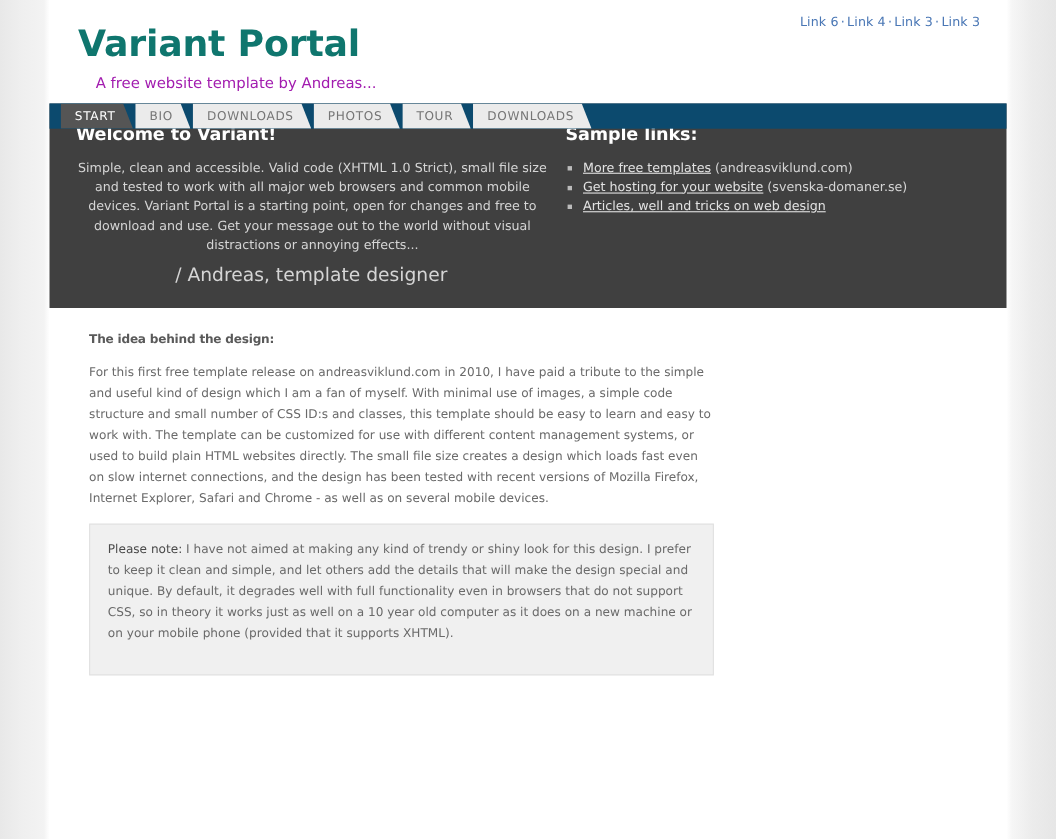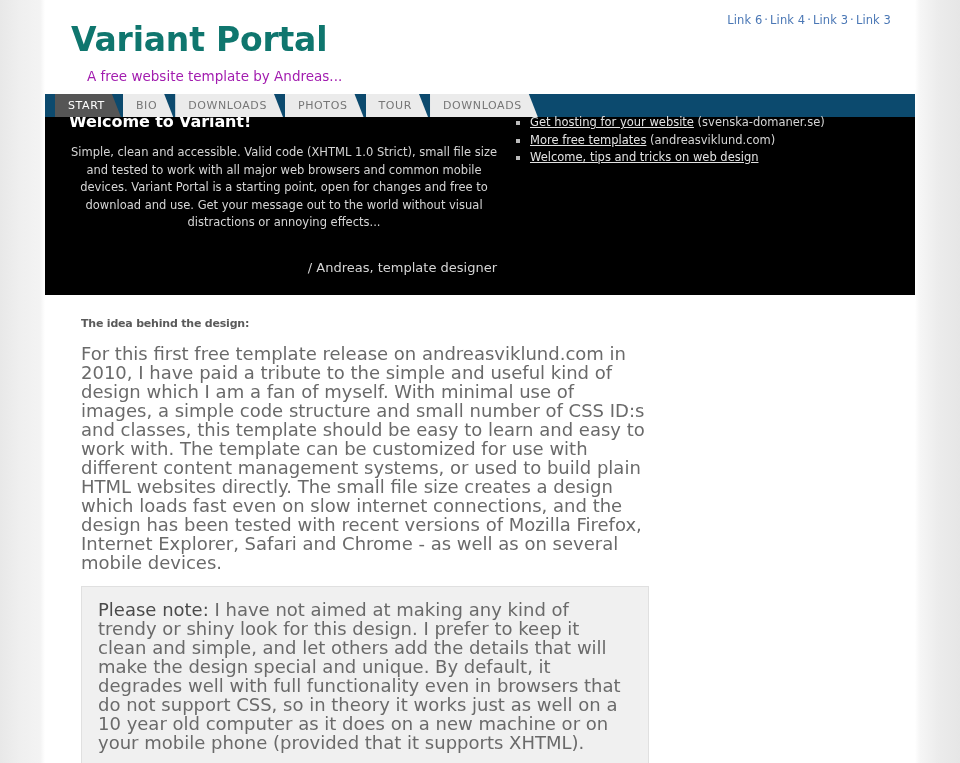--- a/index.html
+++ b/index.html
@@ -98,21 +98,21 @@
   }
   .tab:first-child { margin-left: 10px; }
   .tab.active {
     background: #555555;
     color: #ffffff;
     font-weight: normal;
   }
 
   
   #banner {
-    background: #000000;
+    background: #404040;
     color: #dcdcdc;
     padding: 18px 12px 20px 24px;
     overflow: hidden;
   }
   #banner .col-left {
     float: left;
     width: 430px;
   }
   #banner .col-right {
     float: left;
@@ -126,23 +126,23 @@
     margin-bottom: 13px;
     letter-spacing: -0.1px;
   }
   #banner p {
     font-size: 11.5px;
     line-height: 17.5px;
     color: #d5d5d5;
     text-align: center;
   }
   #banner .signature {
-    text-align: right;
-    margin-top: 28px;
-    font-size: 13px;
+    text-align: center;
+    margin-top: 8px;
+    font-size: 17px;
     color: #d5d5d5;
     padding-right: 2px;
   }
   #banner ul {
     list-style: none;
     margin-top: 2px;
   }
   #banner ul li {
     font-size: 11.5px;
     line-height: 17.5px;
@@ -187,21 +187,21 @@
   }
 
   h3.sechead {
     font-size: 11px;
     font-weight: bold;
     color: #5a5a5a;
     margin: 6px 0 14px 0;
     letter-spacing: -0.2px;
   }
   #content p {
-    font-size: 18px;
+    font-size: 11px;
     line-height: 19px;
     color: #6a6a6a;
     margin-bottom: 14px;
   }
 
   .notebox {
     background: #f0f0f0;
     border: 1px solid #e0e0e0;
     padding: 13px 16px 14px 16px;
     margin: 8px 0 22px 0;
@@ -239,24 +239,25 @@
       <div class="tab">DOWNLOADS</div>
     </div>
 
   <div id="banner">
     <div class="col-left">
       <h2>Welcome to Variant!</h2>
       <p>Simple, clean and accessible. Valid code (XHTML 1.0 Strict), small file size and tested to work with all major web browsers and common mobile devices. Variant Portal is a starting point, open for changes and free to download and use. Get your message out to the world without visual distractions or annoying effects...</p>
       <div class="signature">/ Andreas, template designer</div>
     </div>
     <div class="col-right">
+      <h2>Sample links:</h2>
       <ul id="banner-link-list">
+          <li><a href="#">More free templates</a><span> (andreasviklund.com)</span></li>
           <li><a href="#">Get hosting for your website</a><span> (svenska-domaner.se)</span></li>
-          <li><a href="#">More free templates</a><span> (andreasviklund.com)</span></li>
-          <li><a href="#">Welcome, tips and tricks on web design</a></li>
+          <li><a href="#">Articles, well and tricks on web design</a></li>
         </ul>
     </div>
   </div>
 
   <div id="main">
 
     <div id="content">
       <h3 class="sechead">The idea behind the design:</h3>
       <p>For this first free template release on andreasviklund.com in 2010, I have paid a tribute to the simple and useful kind of design which I am a fan of myself. With minimal use of images, a simple code structure and small number of CSS ID:s and classes, this template should be easy to learn and easy to work with. The template can be customized for use with different content management systems, or used to build plain HTML websites directly. The small file size creates a design which loads fast even on slow internet connections, and the design has been tested with recent versions of Mozilla Firefox, Internet Explorer, Safari and Chrome - as well as on several mobile devices.</p>
 

